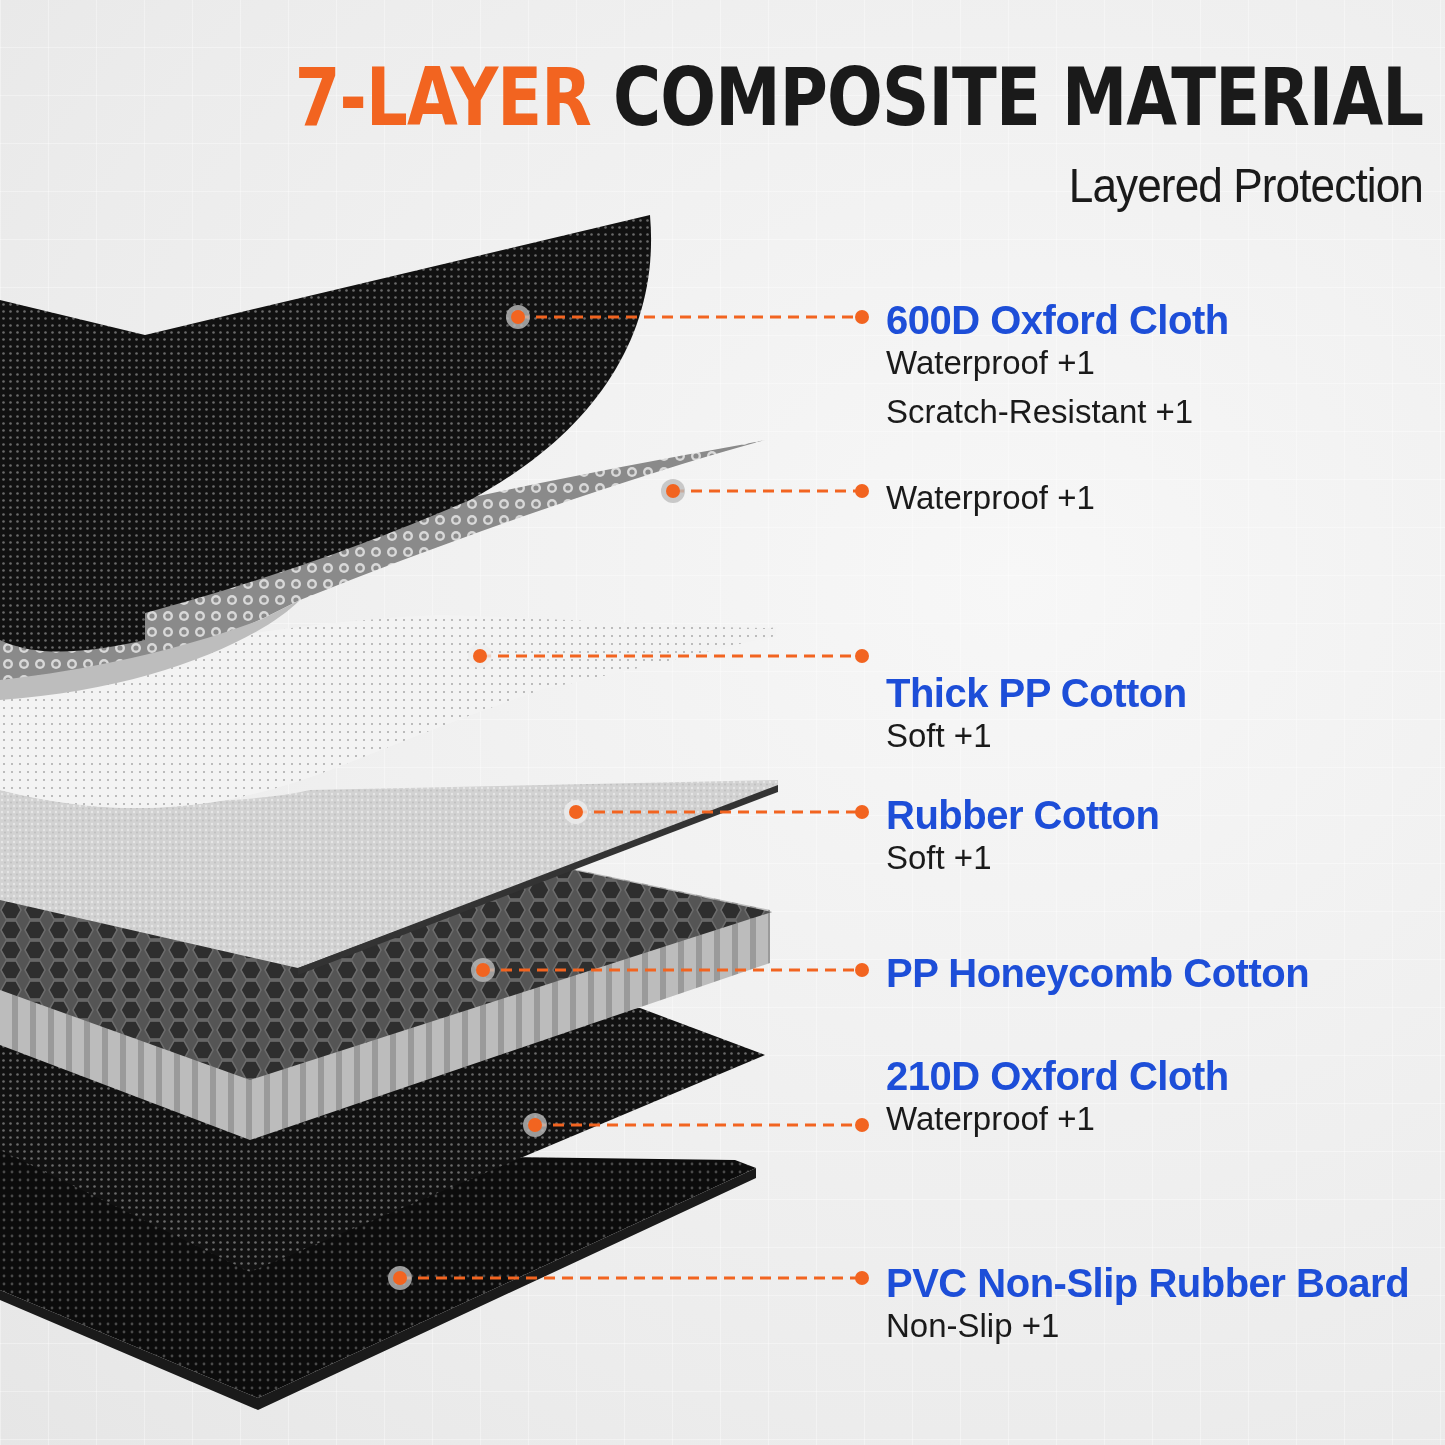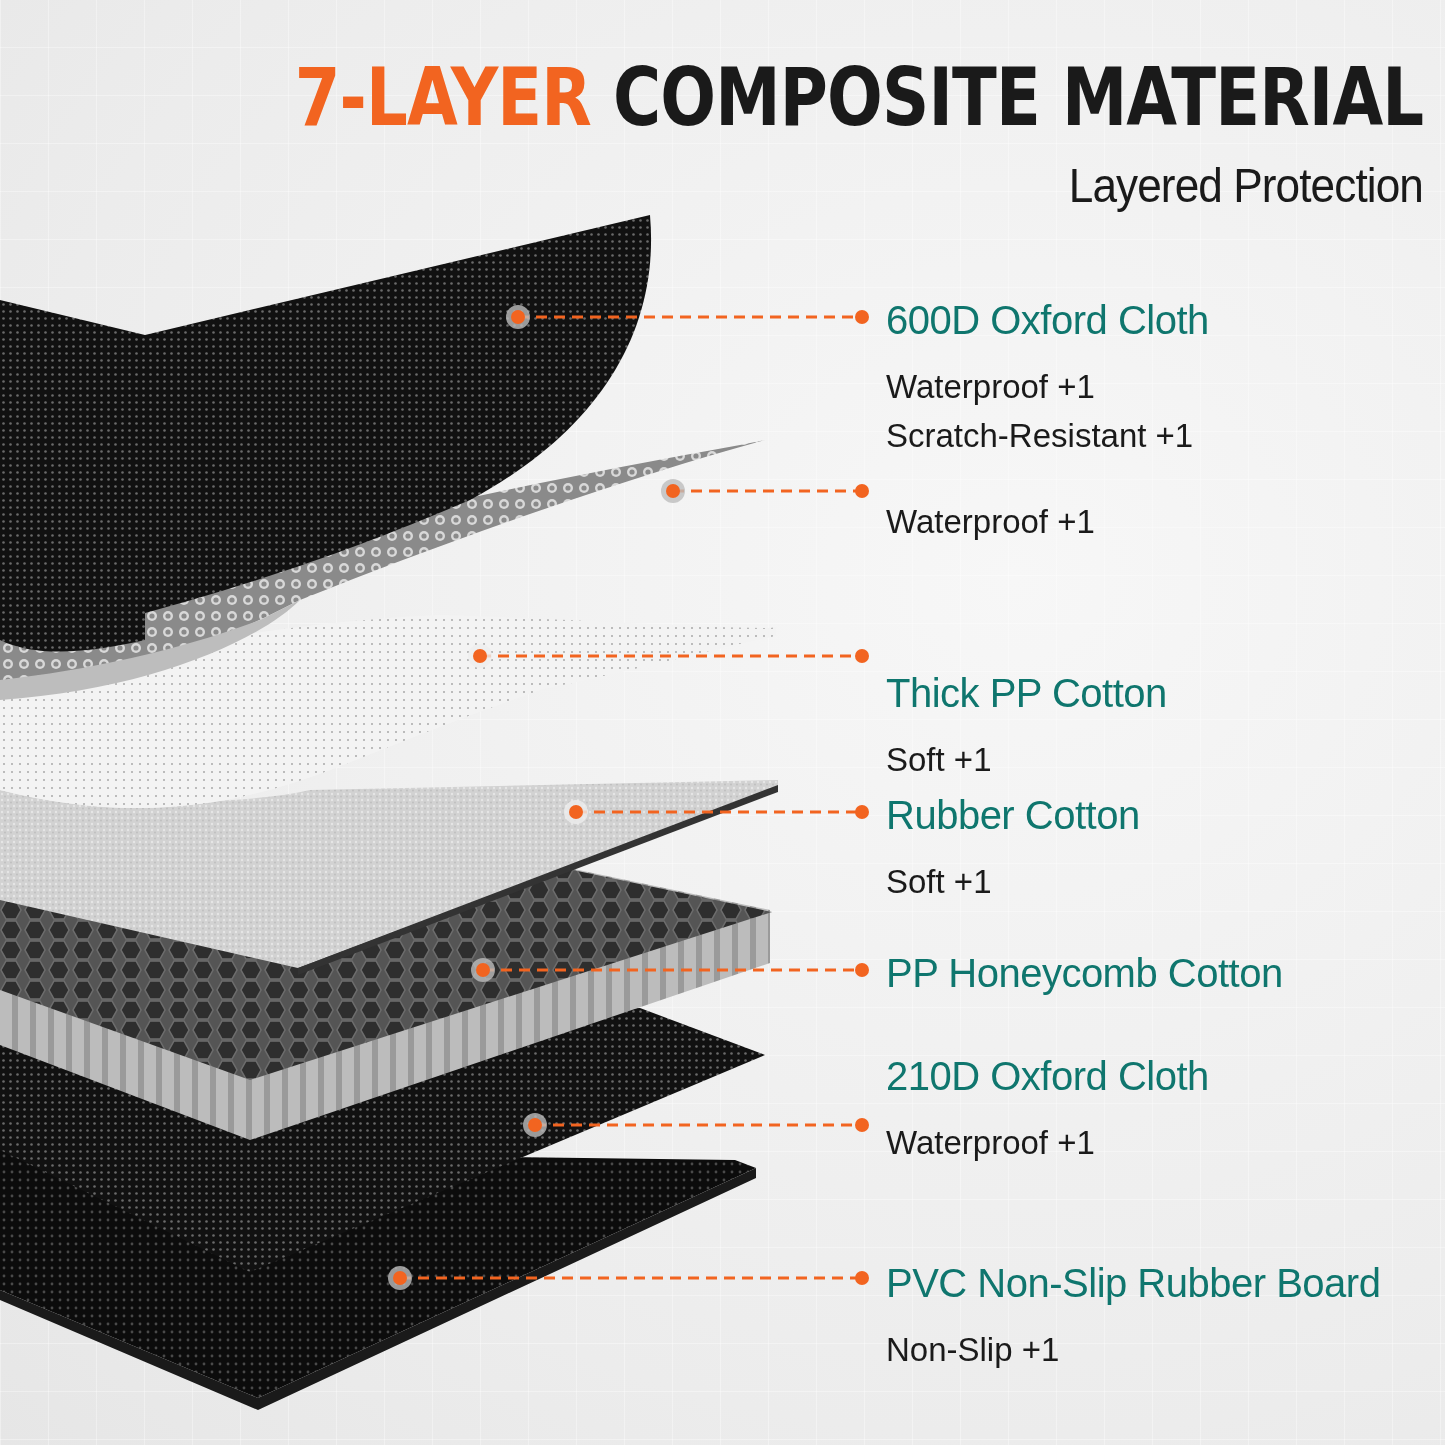--- a/index.html
+++ b/index.html
@@ -23,25 +23,25 @@
   .subtitle {
     position:absolute; right:22px; top:158px;
     font-size:48px; color:#1a1a1a; letter-spacing:-1px;
     transform: scaleX(0.92); transform-origin: right center;
   }
   svg.layers { position:absolute; left:0; top:0; }
   .label {
     position:absolute; left:886px;
   }
   .label .name {
-    color:#0f766e; font-weight:normal; font-size:40px; line-height:1; white-space:nowrap;
+    color:#1d4ed8; font-weight:bold; font-size:40px; line-height:1; white-space:nowrap;
     letter-spacing:-0.5px;
   }
   .label .feat {
-    color:#1a1a1a; font-size:33px; line-height:45px; white-space:nowrap; margin-top:24px;
+    color:#1a1a1a; font-size:33px; line-height:45px; white-space:nowrap; margin-top:0;
   }
   .label .feat + .feat { margin-top:4px; }
 </style>
 </head>
 <body>
 
 <h1 class="title"><span class="accent">7-LAYER</span> <span class="main">COMPOSITE MATERIAL</span></h1>
 <div class="subtitle">Layered Protection</div>
 
 <svg class="layers" width="1445" height="1445" viewBox="0 0 1445 1445">

